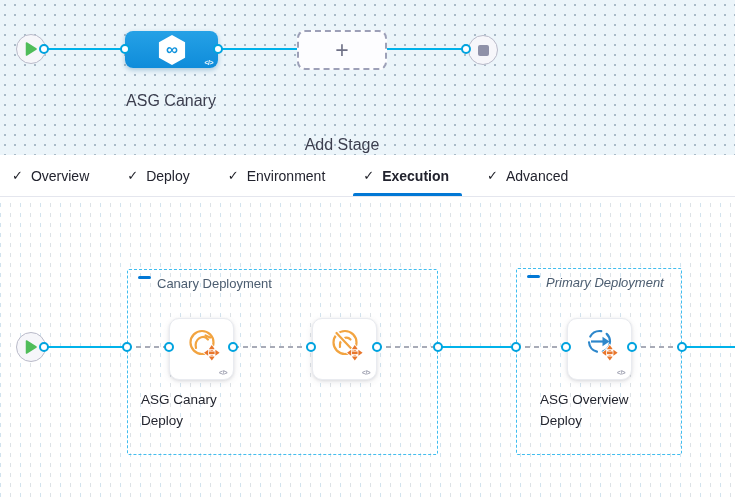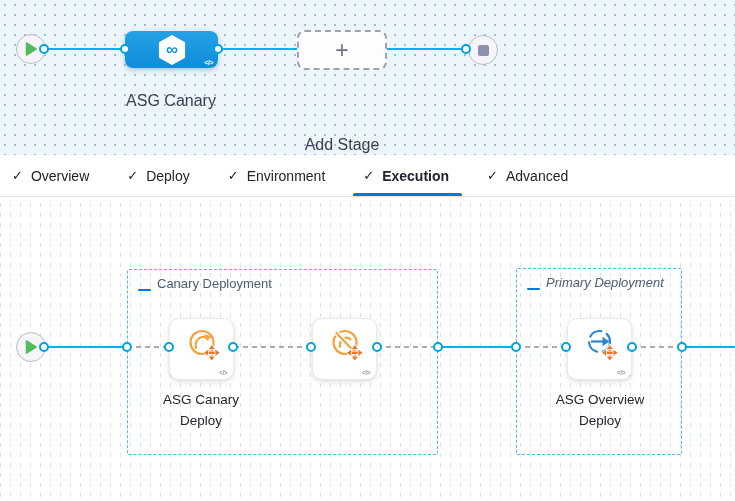--- a/index.html
+++ b/index.html
@@ -55,33 +55,33 @@
   .tab { position:relative; height:100%; display:flex; align-items:center;
     gap:8px; font-size:14px; color:#22232e; cursor:pointer; white-space:nowrap; }
   .tab .chk { font-size:13px; font-weight:600; color:#1d1e26; }
   .tab.active { font-weight:700; }
   .tab.active::after { content:""; position:absolute; left:-10px; right:-13px;
     bottom:0; height:3px; background:#0278d5; border-radius:2px 2px 0 0; }
 
   
   .group { position:absolute; border:1px dashed #41bdef; border-radius:2px; }
   .group-title { position:absolute; top:6px; left:10px; display:flex;
-    align-items:flex-end; gap:6px; cursor:default; }
+    align-items:flex-start; gap:6px; cursor:default; }
   .group-title .minus { width:13px; height:2.5px; border-radius:2px;
     background:#0278d5; cursor:pointer; }
   .group-title .gt-text { font-size:13px; font-weight:500; color:#4c5d70; }
 
   
   .card { position:absolute; top:121px; width:65px; height:62px; background:#fff;
     border:1px solid #e9ebf0; border-radius:10px; cursor:pointer;
     box-shadow:0 1px 3px rgba(40,41,61,.10), 0 2px 6px rgba(96,97,112,.12); }
   .card svg.main { display:block; margin:7px auto 0; }
   .card .code-badge { color:#9ea0b0; font-size:6.5px; bottom:3px; right:6px; }
 
-  .steplabel { position:absolute; top:193px; width:120px; text-align:center;
+  .steplabel { position:absolute; top:193px; width:120px; 
     font-size:13.5px; font-weight:500; color:#23252f; line-height:1.55; }
 </style>
 </head>
 <body>
 
 <div class="app">
 
   <div class="stage-canvas">
     <div class="sline" style="left:45px;top:48px;width:80px;"></div>
     <div class="sline" style="left:218px;top:48px;width:79px;"></div>

